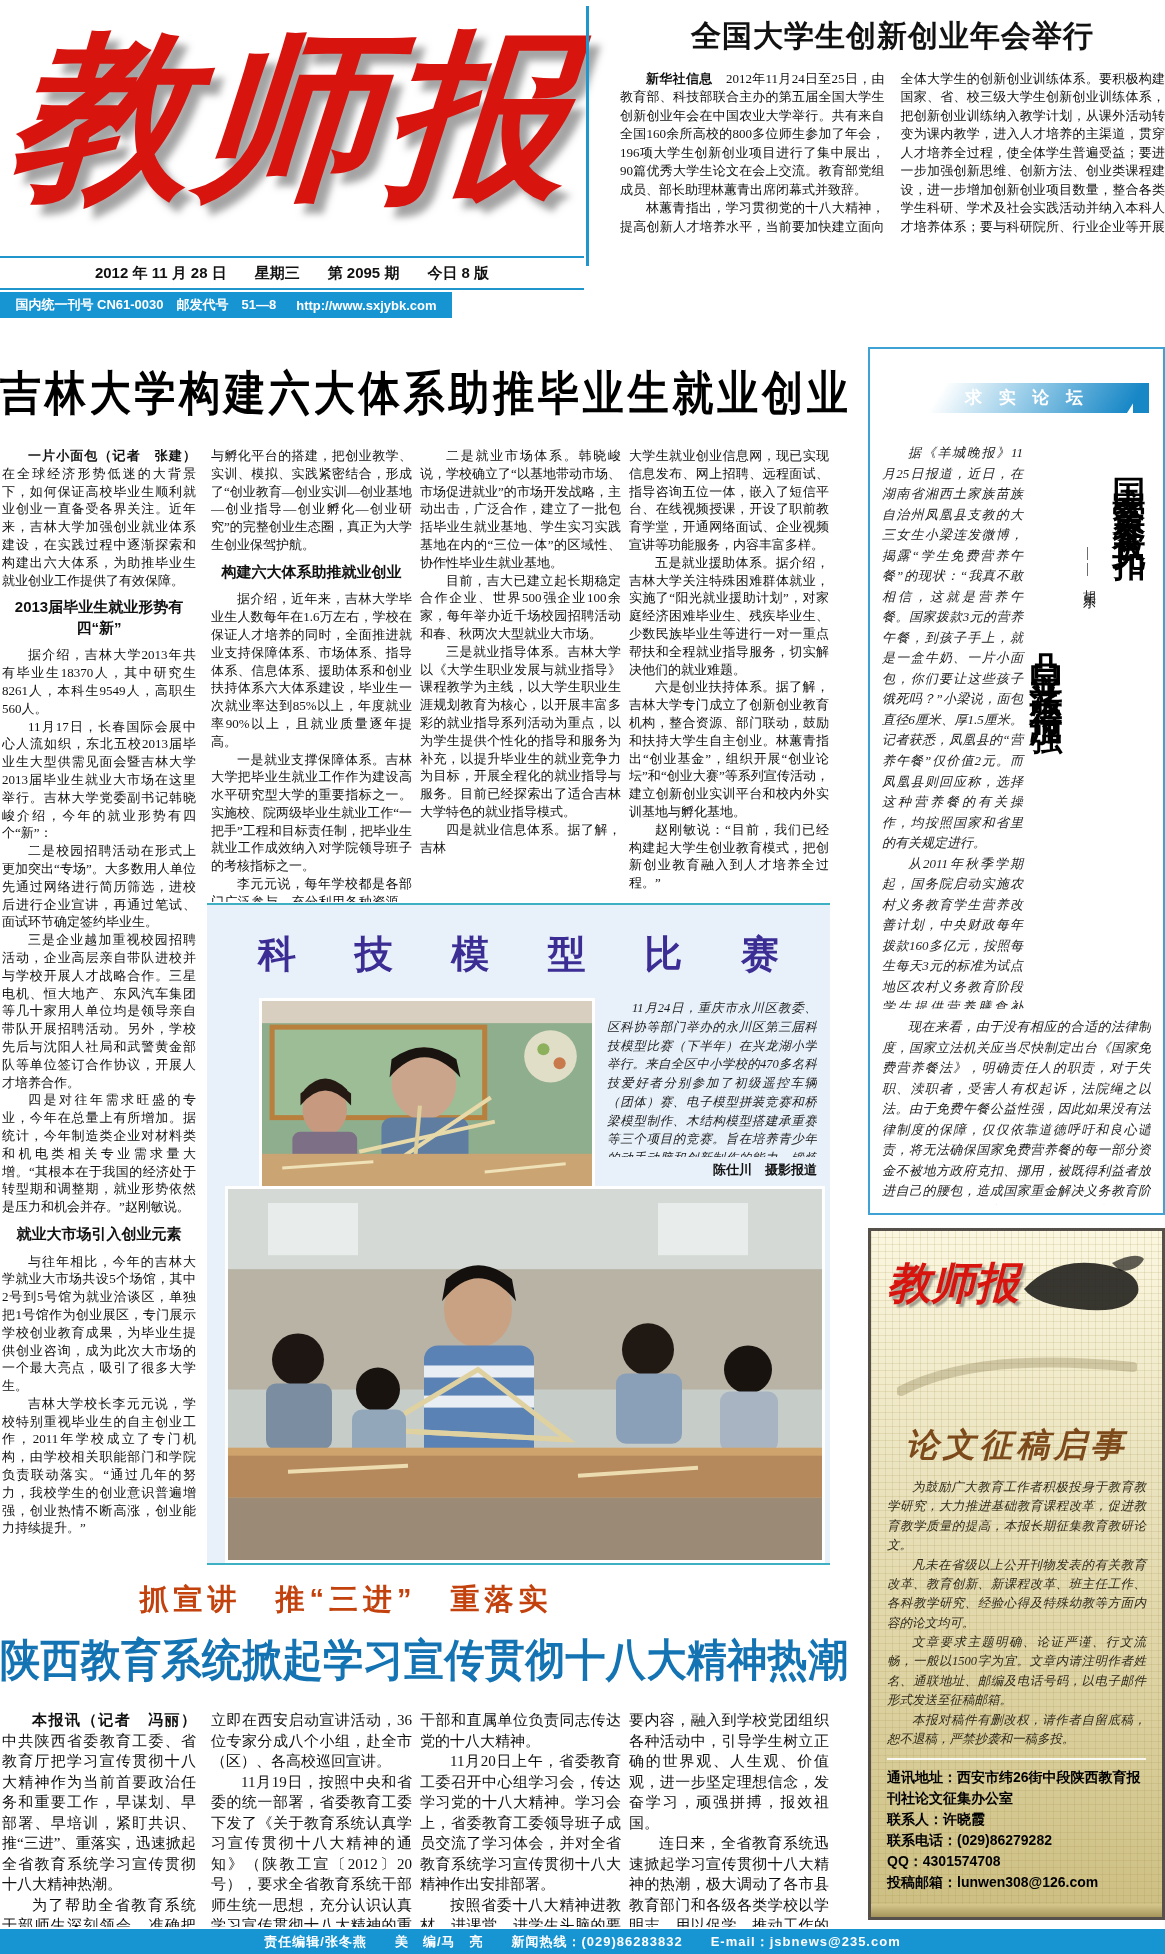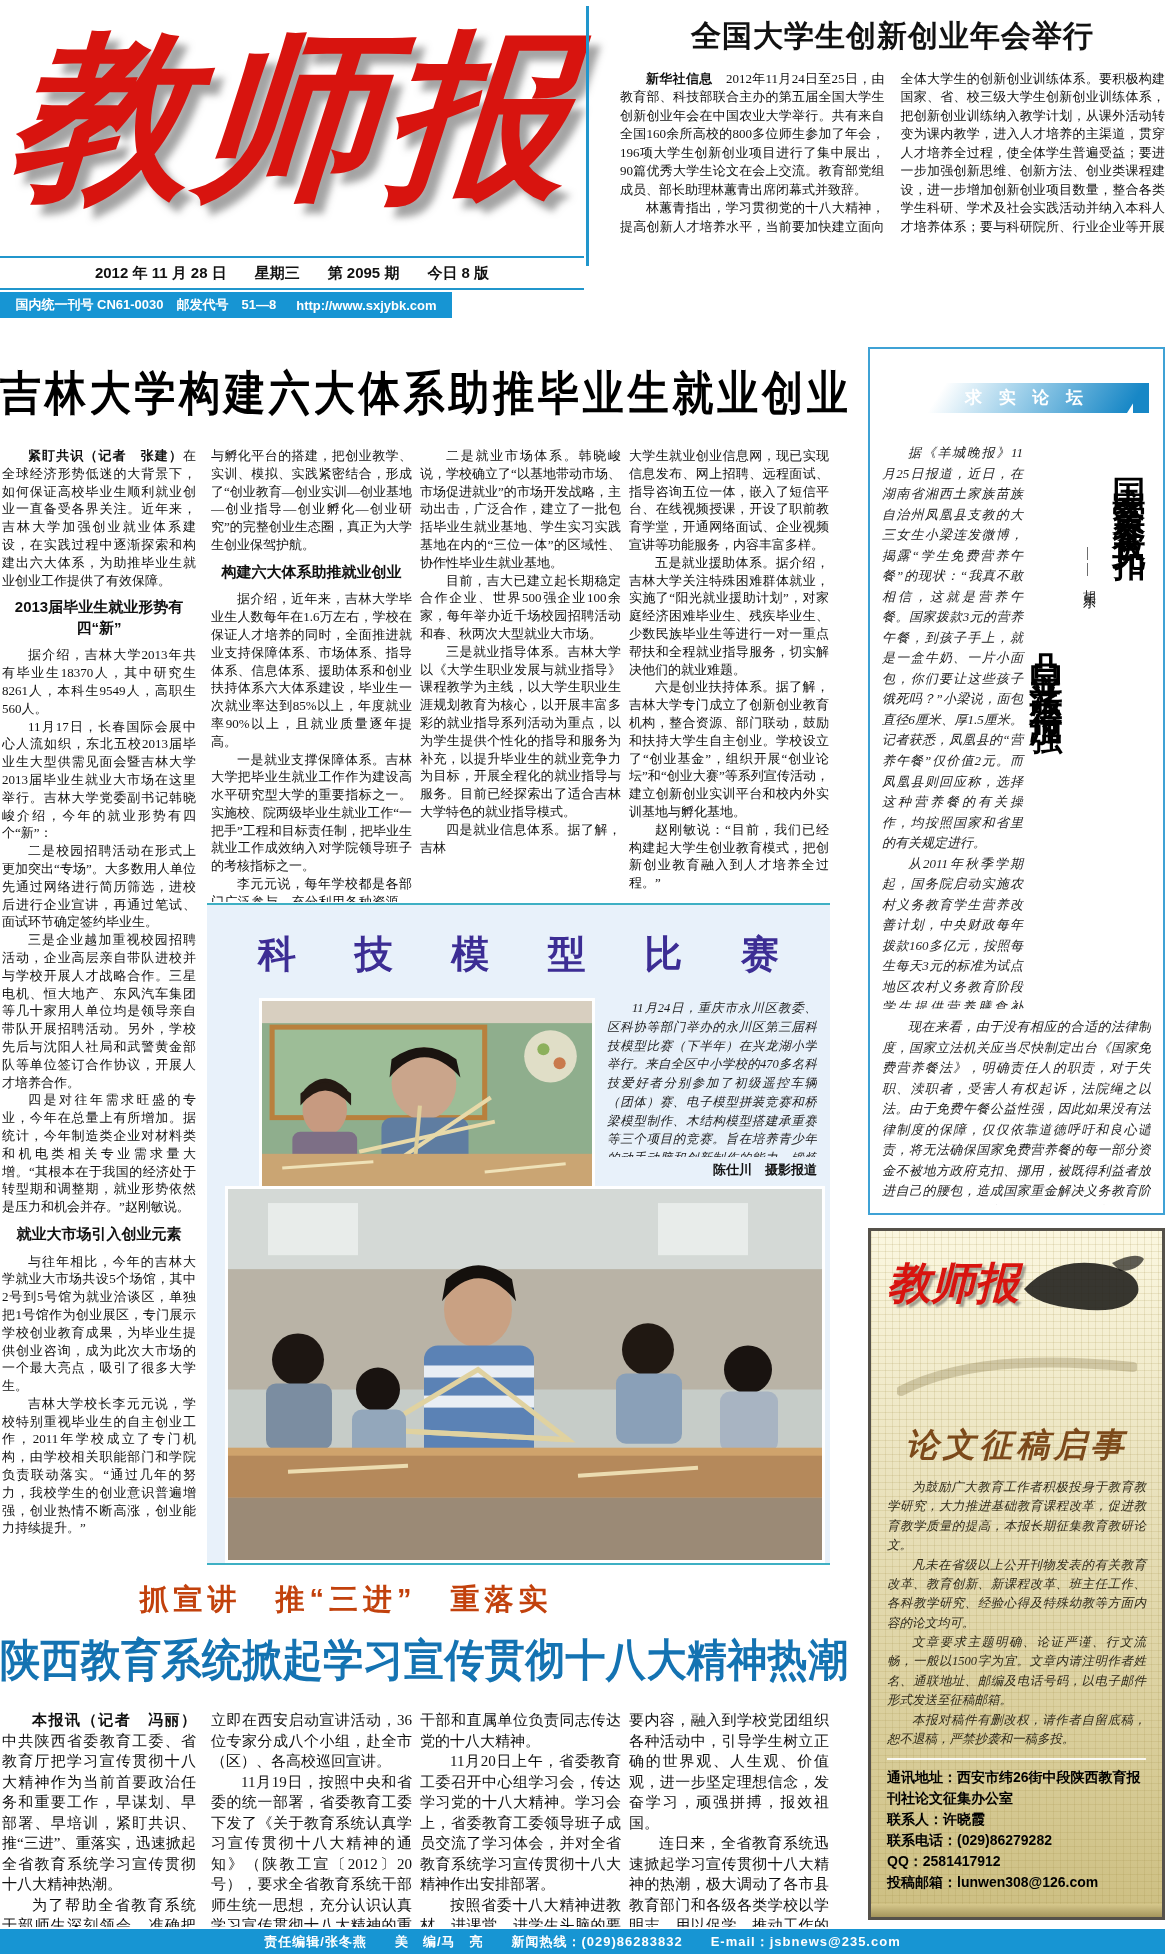--- a/index.html
+++ b/index.html
@@ -144,21 +144,21 @@
   <div class="abs" id="tr-article">
     <h1 id="tr-headline">全国大学生创新创业年会举行</h1>
     <div id="tr-body">
         <p><b>新华社信息　</b>2012年11月24日至25日，由教育部、科技部联合主办的第五届全国大学生创新创业年会在中国农业大学举行。共有来自全国160余所高校的800多位师生参加了年会，196项大学生创新创业项目进行了集中展出，90篇优秀大学生论文在会上交流。教育部党组成员、部长助理林蕙青出席闭幕式并致辞。</p>
         <p>林蕙青指出，学习贯彻党的十八大精神，提高创新人才培养水平，当前要加快建立面向全体大学生的创新创业训练体系。要积极构建国家、省、校三级大学生创新创业训练体系，把创新创业训练纳入教学计划，从课外活动转变为课内教学，进入人才培养的主渠道，贯穿人才培养全过程，使全体学生普遍受益；要进一步加强创新思维、创新方法、创业类课程建设，进一步增加创新创业项目数量，整合各类学生科研、学术及社会实践活动并纳入本科人才培养体系；要与科研院所、行业企业等开展更广泛的协同合作，联合培养创新创业人才，依托高新技术产业开发区、工业园区和大学科技园等重点建设一批大学生创新创业训练基地，促使广大的企业家、科学家、工程师积极参与支持大学生创新创业训练，担当大学生创新创业的导师；要切实加大在创新创业训练师资、课程、实践平台建设等方面的投入力度，为大规模开展大学生创新创业训练创造条件。</p>
       </div>
   </div>
 
   <div class="abs" id="main-headline">吉林大学构建六大体系助推毕业生就业创业</div>
   <div class="lead-col" id="lcol1">
-      <p><b>紧盯共识（记者　张建）</b>在全球经济形势低迷的大背景下，如何保证高校毕业生顺利就业创业一直备受各界关注。近年来，吉林大学加强创业就业体系建设，在实践过程中逐渐探索和构建出六大体系，为助推毕业生就业创业工作提供了有效保障。</p>
+      <p><b>一片小面包（记者　张建）</b>在全球经济形势低迷的大背景下，如何保证高校毕业生顺利就业创业一直备受各界关注。近年来，吉林大学加强创业就业体系建设，在实践过程中逐渐探索和构建出六大体系，为助推毕业生就业创业工作提供了有效保障。</p>
       <h3 class="colsub">2013届毕业生就业形势有四“新”</h3>
       <p>据介绍，吉林大学2013年共有毕业生18370人，其中研究生8261人，本科生9549人，高职生560人。</p>
       <p>11月17日，长春国际会展中心人流如织，东北五校2013届毕业生大型供需见面会暨吉林大学2013届毕业生就业大市场在这里举行。吉林大学党委副书记韩晓峻介绍，今年的就业形势有四个“新”：</p>
       <p>二是校园招聘活动在形式上更加突出“专场”。大多数用人单位先通过网络进行简历筛选，进校后进行企业宣讲，再通过笔试、面试环节确定签约毕业生。</p>
       <p>三是企业越加重视校园招聘活动，企业高层亲自带队进校并与学校开展人才战略合作。三星电机、恒大地产、东风汽车集团等几十家用人单位均是领导亲自带队开展招聘活动。另外，学校先后与沈阳人社局和武警黄金部队等单位签订合作协议，开展人才培养合作。</p>
       <p>四是对往年需求旺盛的专业，今年在总量上有所增加。据统计，今年制造类企业对材料类和机电类相关专业需求量大增。“其根本在于我国的经济处于转型期和调整期，就业形势依然是压力和机会并存。”赵刚敏说。</p>
       <h3 class="colsub">就业大市场引入创业元素</h3>
       <p>与往年相比，今年的吉林大学就业大市场共设5个场馆，其中2号到5号馆为就业洽谈区，单独把1号馆作为创业展区，专门展示学校创业教育成果，为毕业生提供创业咨询，成为此次大市场的一个最大亮点，吸引了很多大学生。</p>
       <p>吉林大学校长李元元说，学校特别重视毕业生的自主创业工作，2011年学校成立了专门机构，由学校相关职能部门和学院负责联动落实。“通过几年的努力，我校学生的创业意识普遍增强，创业热情不断高涨，创业能力持续提升。”</p>
     </div>
@@ -171,21 +171,21 @@
     </div>
   <div class="lead-col" id="lcol3">
       <p>二是就业市场体系。韩晓峻说，学校确立了“以基地带动市场、市场促进就业”的市场开发战略，主动出击，广泛合作，建立了一批包括毕业生就业基地、学生实习实践基地在内的“三位一体”的区域性、协作性毕业生就业基地。</p>
       <p>目前，吉大已建立起长期稳定合作企业、世界500强企业100余家，每年举办近千场校园招聘活动和春、秋两次大型就业大市场。</p>
       <p>三是就业指导体系。吉林大学以《大学生职业发展与就业指导》课程教学为主线，以大学生职业生涯规划教育为核心，以开展丰富多彩的就业指导系列活动为重点，以为学生提供个性化的指导和服务为补充，以提升毕业生的就业竞争力为目标，开展全程化的就业指导与服务。目前已经探索出了适合吉林大学特色的就业指导模式。</p>
       <p>四是就业信息体系。据了解，吉林</p>
     </div>
   <div class="lead-col" id="lcol4">
       <p class="cont">大学生就业创业信息网，现已实现信息发布、网上招聘、远程面试、指导咨询五位一体，嵌入了短信平台、在线视频授课，开设了职前教育学堂，开通网络面试、企业视频宣讲等功能服务，内容丰富多样。</p>
       <p>五是就业援助体系。据介绍，吉林大学关注特殊困难群体就业，实施了“阳光就业援助计划”，对家庭经济困难毕业生、残疾毕业生、少数民族毕业生等进行一对一重点帮扶和全程就业指导服务，切实解决他们的就业难题。</p>
-      <p>六是创业扶持体系。据了解，吉林大学专门成立了创新创业教育机构，整合资源、部门联动，鼓励和扶持大学生自主创业。学校设立了“创业基金”，组织开展“创业论坛”和“创业大赛”等系列宣传活动，建立创新创业实训平台和校内外实训基地与孵化基地。</p>
+      <p>六是创业扶持体系。据了解，吉林大学专门成立了创新创业教育机构，整合资源、部门联动，鼓励和扶持大学生自主创业。林蕙青指出“创业基金”，组织开展“创业论坛”和“创业大赛”等系列宣传活动，建立创新创业实训平台和校内外实训基地与孵化基地。</p>
       <p>赵刚敏说：“目前，我们已经构建起大学生创业教育模式，把创新创业教育融入到人才培养全过程。”</p>
     </div>
 
   <div class="abs" id="photo-box">
     <div id="pb-title">科 技 模 型 比 赛</div>
     <div id="pb-photo1">
       <svg viewBox="0 0 326 186" preserveAspectRatio="none">
         <rect width="326" height="186" fill="#8fae8d"></rect>
         <rect width="326" height="22" fill="#d8cfc0"></rect>
         <rect x="10" y="26" width="210" height="90" fill="#9dbd97" stroke="#b9803d" stroke-width="5"></rect>
@@ -283,21 +283,21 @@
         <p>为鼓励广大教育工作者积极投身于教育教学研究，大力推进基础教育课程改革，促进教育教学质量的提高，本报长期征集教育教研论文。</p>
         <p>凡未在省级以上公开刊物发表的有关教育改革、教育创新、新课程改革、班主任工作、各科教学研究、经验心得及特殊幼教等方面内容的论文均可。</p>
         <p>文章要求主题明确、论证严谨、行文流畅，一般以1500字为宜。文章内请注明作者姓名、通联地址、邮编及电话号码，以电子邮件形式发送至征稿邮箱。</p>
         <p>本报对稿件有删改权，请作者自留底稿，恕不退稿，严禁抄袭和一稿多投。</p>
       </div>
     <div id="cfp-divider"></div>
     <div id="cfp-contacts">
       <div>通讯地址：西安市纬26街中段陕西教育报刊社论文征集办公室</div>
       <div>联系人：许晓霞</div>
       <div>联系电话：(029)86279282</div>
-      <div>QQ：2581417912</div>
+      <div>QQ：4301574708</div>
       <div>投稿邮箱：lunwen308@126.com</div>
     </div>
     <div id="cfp-roller"></div>
   </div>
 
   <div class="abs" id="kicker">抓宣讲　推“三进”　重落实</div>
   <div class="abs" id="bottom-headline">陕西教育系统掀起学习宣传贯彻十八大精神热潮</div>
   <div class="bottom-col" id="bcol1">
       <p><b>本报讯（记者　冯丽）</b>中共陕西省委教育工委、省教育厅把学习宣传贯彻十八大精神作为当前首要政治任务和重要工作，早谋划、早部署、早培训，紧盯共识、推“三进”、重落实，迅速掀起全省教育系统学习宣传贯彻十八大精神热潮。</p>
       <p>为了帮助全省教育系统干部师生深刻领会、准确把握党的十八大精神，省委教育工委、省教育厅从高校抽调专家组成宣讲团，11月15日在传达学习十八大和十八届一中全会精神的基础上，</p>

